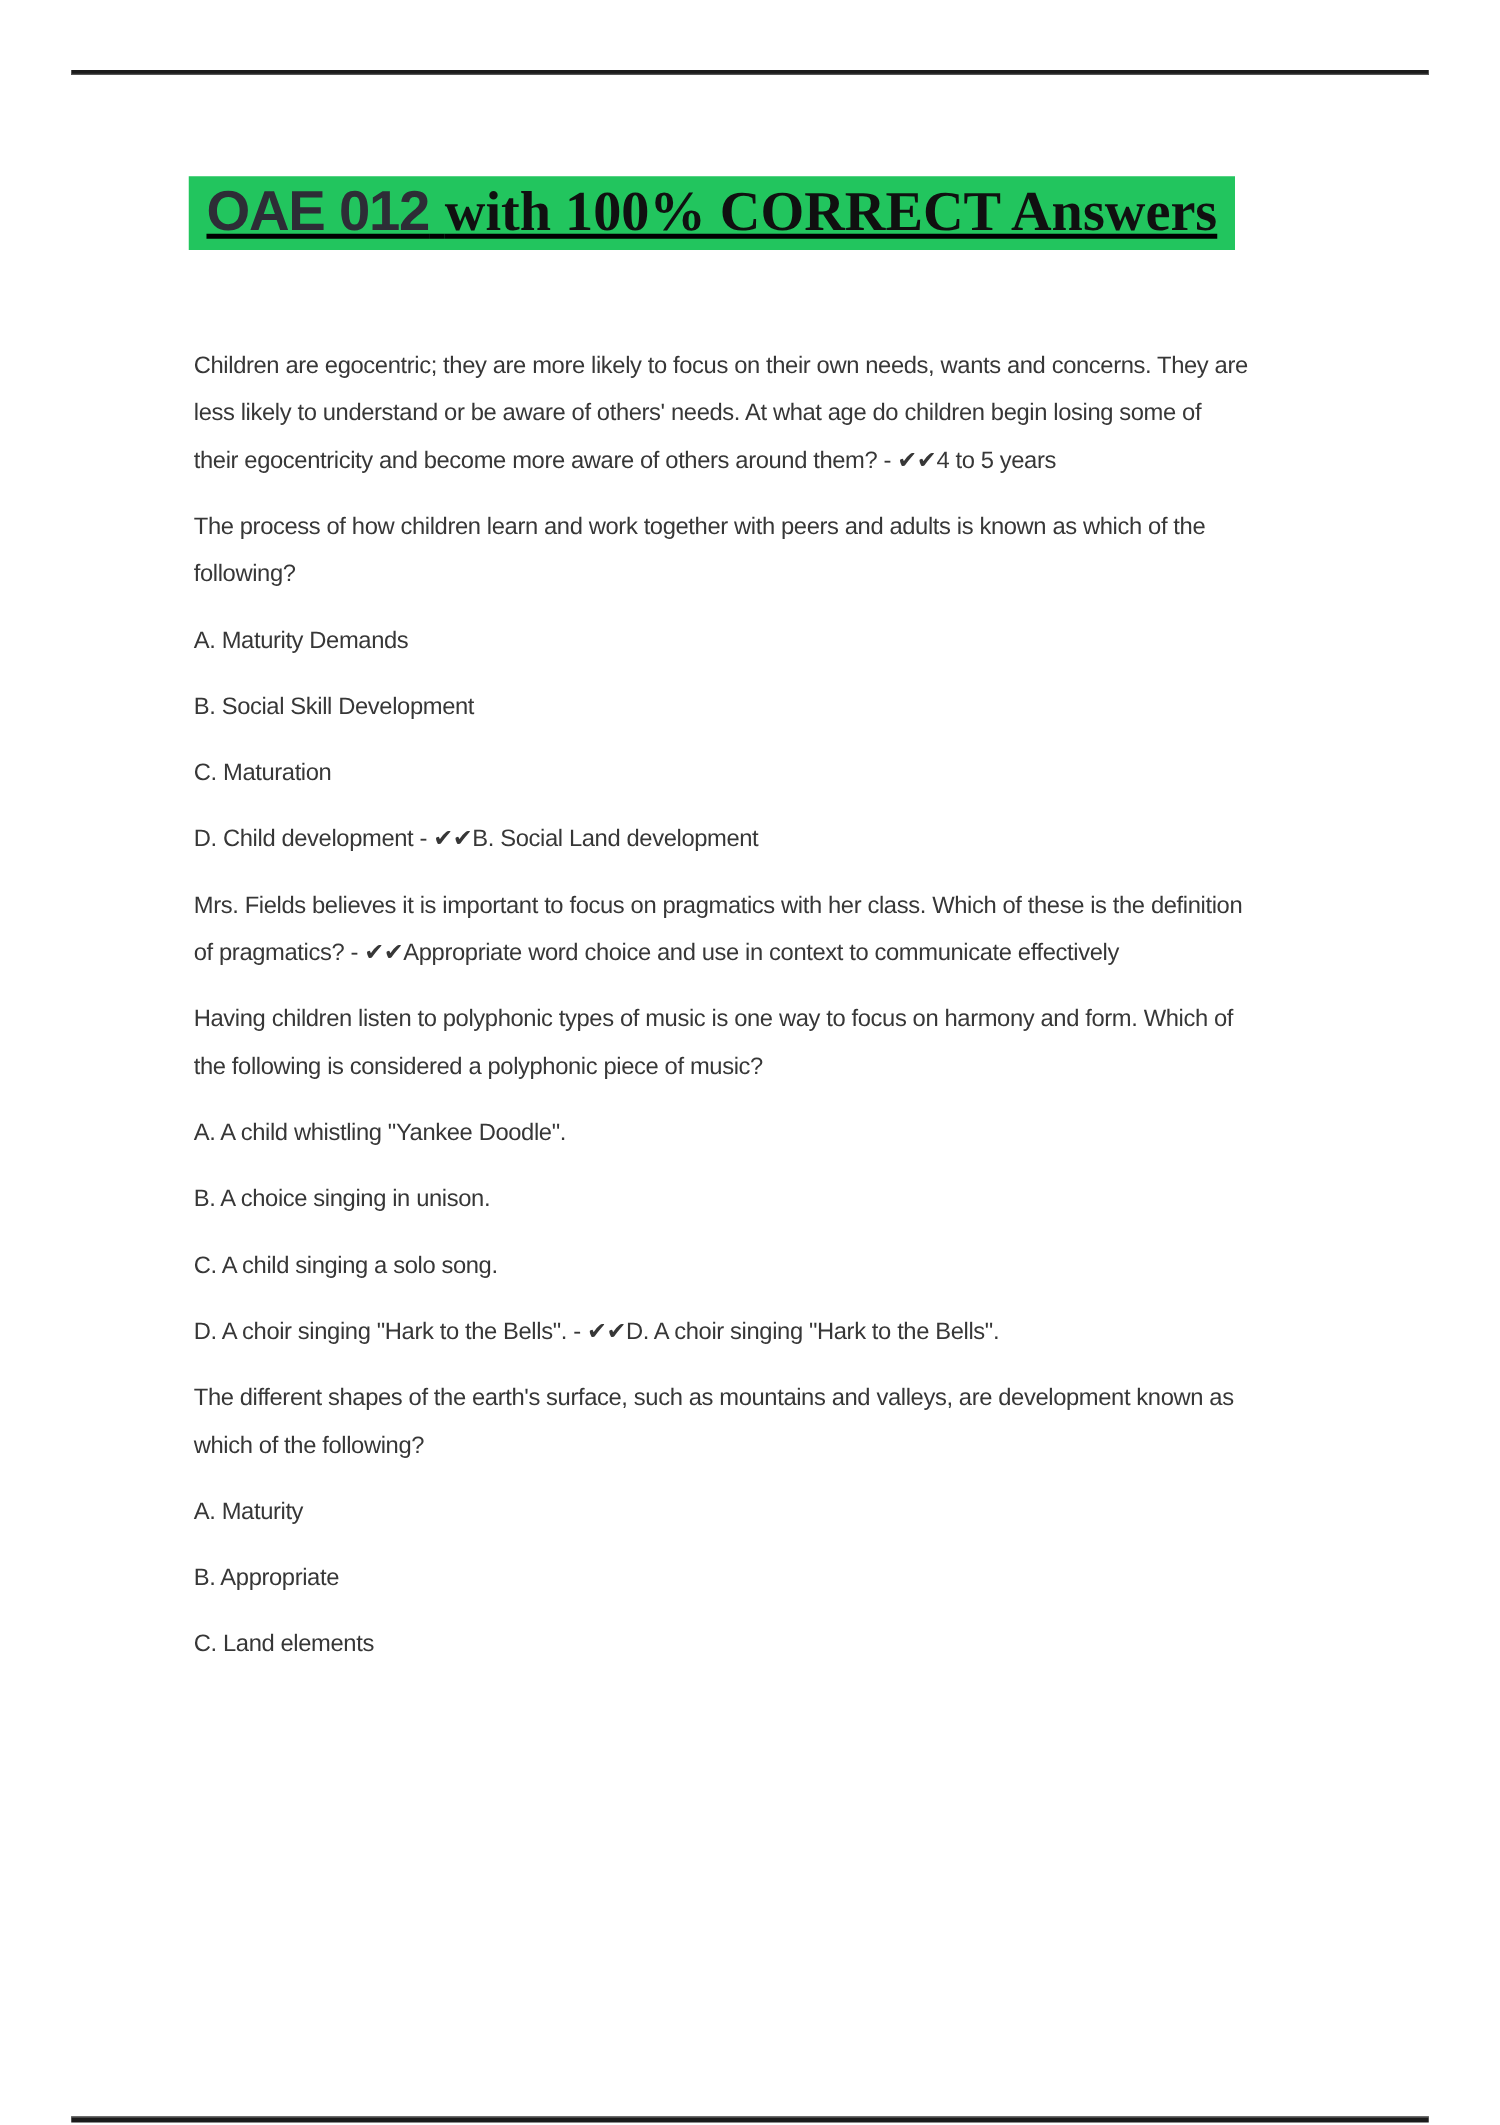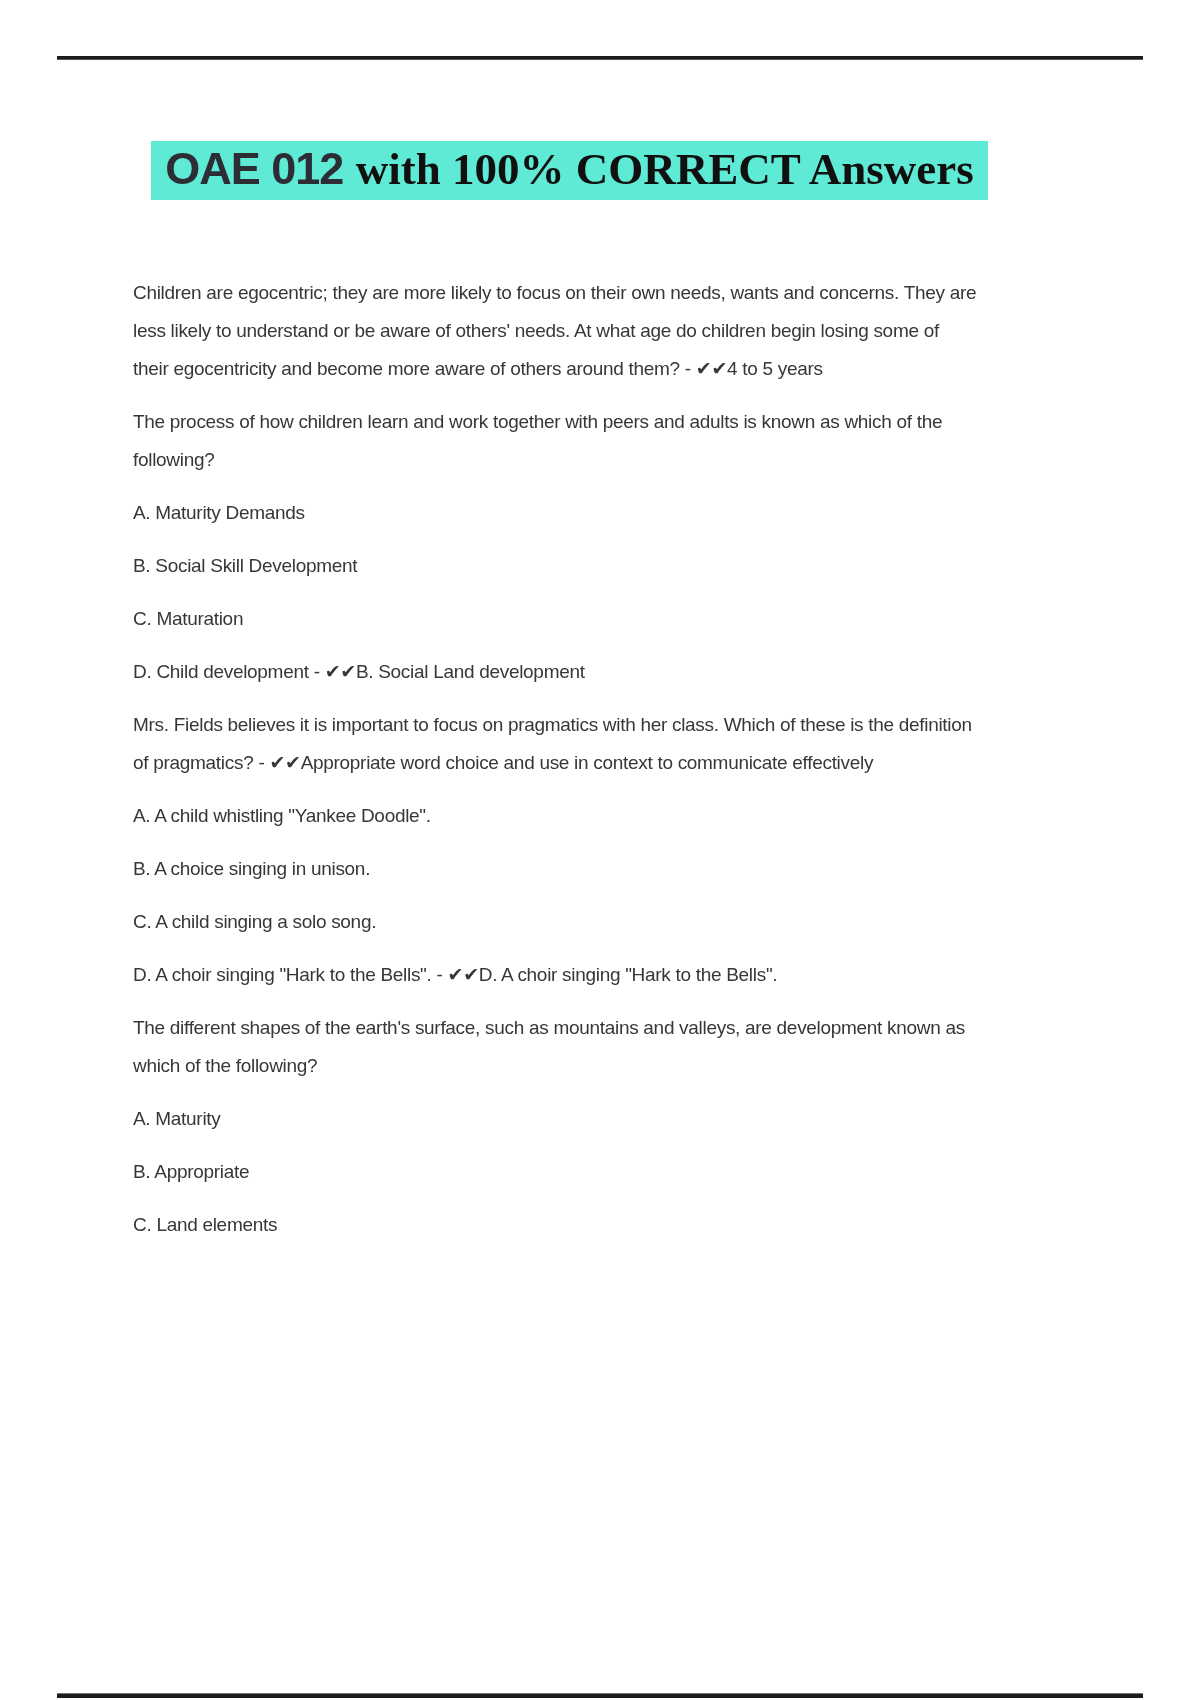--- a/index.html
+++ b/index.html
@@ -51,55 +51,57 @@
     color: #2d2d36;
     letter-spacing: -1px;
   }
   .title-rest {
     font-family: "Liberation Serif", serif;
     color: #101010;
   }
   .content {
     position: absolute;
     top: 274px;
-    left: 133px;
+    left: 155px;
     width: 1005px;
     font-size: 19px;
     line-height: 38px;
     letter-spacing: -0.3px;
     color: #373737;
   }
   .content p {
     margin: 0 0 15px 0;
     white-space: pre-line;
   }
 </style>
 </head>
 <body>
 
 <div class="page">
 
   <div class="rule rule-top"></div>
 
   <div class="title-wrap">
-    <span class="title-highlight" style="background-color: #5eead4;"><span class="title-course">OAE 012</span> <span class="title-rest">with 100% CORRECT Answers</span></span>
+    <span class="title-highlight" style="background-color: #22c55e; text-decoration: underline;"><span class="title-course">OAE 012</span> <span class="title-rest">with 100% CORRECT Answers</span></span>
   </div>
 
   <div class="content">
     <p>Children are egocentric; they are more likely to focus on their own needs, wants and concerns. They are
 less likely to understand or be aware of others' needs. At what age do children begin losing some of
 their egocentricity and become more aware of others around them? - ✔✔4 to 5 years</p>
     <p>The process of how children learn and work together with peers and adults is known as which of the
 following?</p>
     <p>A. Maturity Demands</p>
     <p>B. Social Skill Development</p>
     <p>C. Maturation</p>
     <p>D. Child development - ✔✔B. Social Land development</p>
     <p>Mrs. Fields believes it is important to focus on pragmatics with her class. Which of these is the definition
 of pragmatics? - ✔✔Appropriate word choice and use in context to communicate effectively</p>
+    <p>Having children listen to polyphonic types of music is one way to focus on harmony and form. Which of
+the following is considered a polyphonic piece of music?</p>
     <p>A. A child whistling "Yankee Doodle".</p>
     <p>B. A choice singing in unison.</p>
     <p>C. A child singing a solo song.</p>
     <p>D. A choir singing "Hark to the Bells". - ✔✔D. A choir singing "Hark to the Bells".</p>
     <p>The different shapes of the earth's surface, such as mountains and valleys, are development known as
 which of the following?</p>
     <p>A. Maturity</p>
     <p>B. Appropriate</p>
     <p>C. Land elements</p>
   </div>

